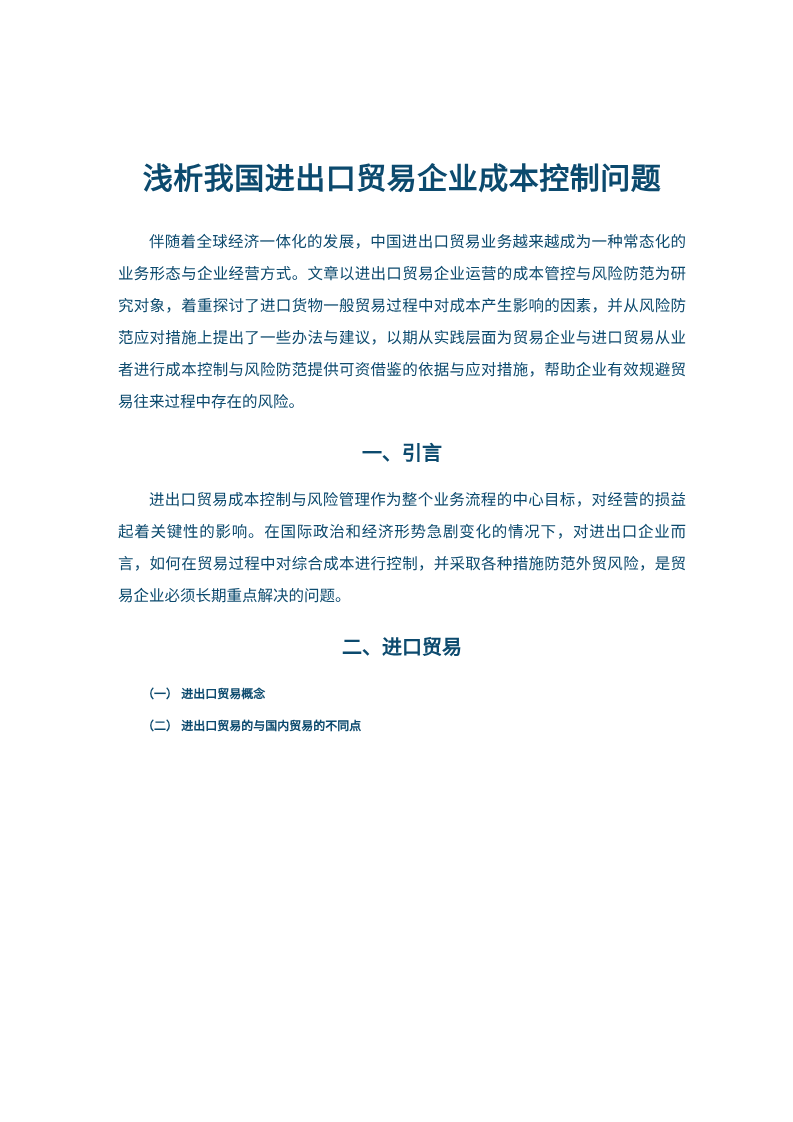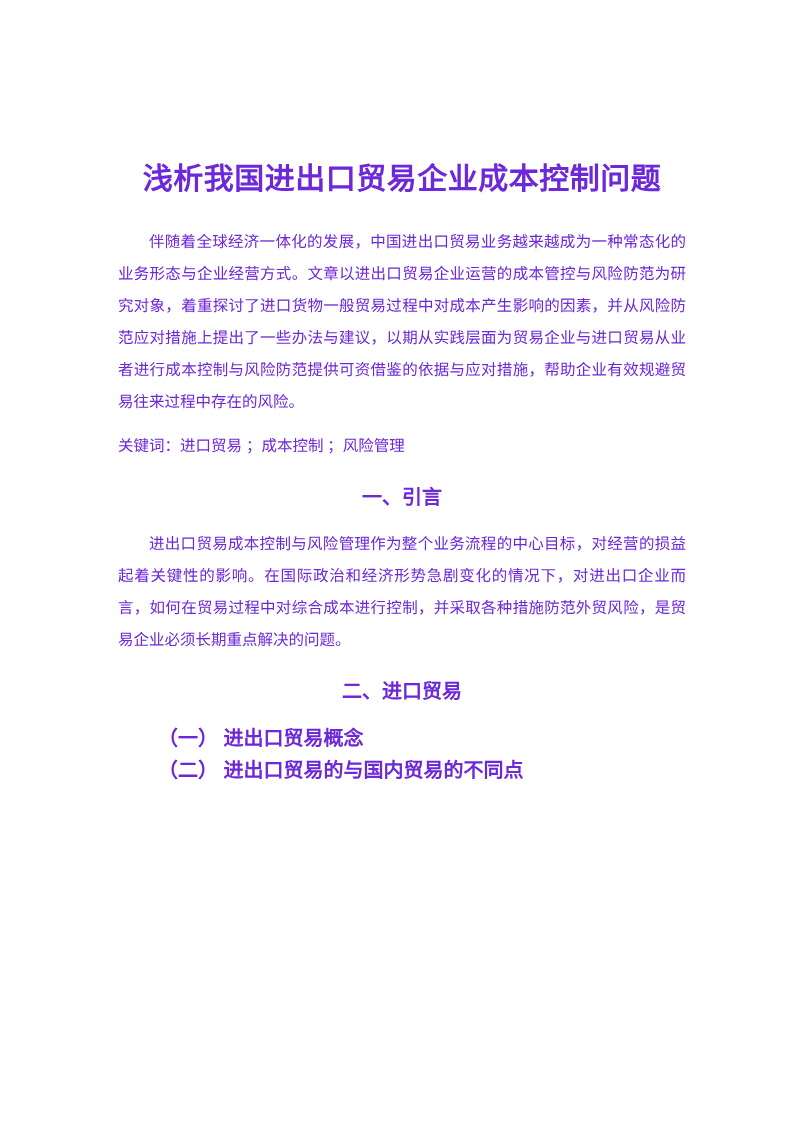--- a/index.html
+++ b/index.html
@@ -8,21 +8,21 @@
     margin: 0;
     padding: 0;
     background: #ffffff;
   }
   .page {
     position: relative;
     width: 785px;
     height: 1122px;
     margin: 0 auto;
     background: #ffffff;
-    color: #6d28d9;
+    color: #0c4a6e;
     padding: 160px 103px 0 114px;
     overflow: hidden;
   }
   .doc-title {
     font-family: "Liberation Sans", "DejaVu Sans", sans-serif;
     font-size: 30px;
     font-weight: 700;
     line-height: 1.25;
     text-align: center;
     margin: 0 0 28px 0;
@@ -55,39 +55,38 @@
   .section-heading {
     font-family: "Liberation Sans", "DejaVu Sans", sans-serif;
     font-size: 20px;
     font-weight: 700;
     line-height: 30px;
     text-align: center;
     margin: 20px 0 16px 0;
   }
   .sub-heading {
     font-family: "Liberation Sans", "DejaVu Sans", sans-serif;
-    font-size: 20px;
+    font-size: 12px;
     font-weight: 700;
     line-height: 32px;
     margin: 0;
     text-indent: 2em;
     text-align: left;
   }
 </style>
 </head>
 <body>
 
 <div class="page">
 
   <h1 class="doc-title">浅析我国进出口贸易企业成本控制问题</h1>
 
 
   <p class="body-par indent-2em">伴随着全球经济一体化的发展，中国进出口贸易业务越来越成为一种常态化的业务形态与企业经营方式。文章以进出口贸易企业运营的成本管控与风险防范为研究对象，着重探讨了进口货物一般贸易过程中对成本产生影响的因素，并从风险防范应对措施上提出了一些办法与建议，以期从实践层面为贸易企业与进口贸易从业者进行成本控制与风险防范提供可资借鉴的依据与应对措施，帮助企业有效规避贸易往来过程中存在的风险。</p>
 
-  <p class="keywords">关键词：进口贸易 ；成本控制 ；风险管理</p>
 
   <h2 class="section-heading">一、引言</h2>
 
   <p class="body-par indent-2em">进出口贸易成本控制与风险管理作为整个业务流程的中心目标，对经营的损益起着关键性的影响。在国际政治和经济形势急剧变化的情况下，对进出口企业而言，如何在贸易过程中对综合成本进行控制，并采取各种措施防范外贸风险，是贸易企业必须长期重点解决的问题。</p>
 
   <h2 class="section-heading">二、进口贸易</h2>
 
   <h3 class="sub-heading">（一） 进出口贸易概念</h3>
 
 

